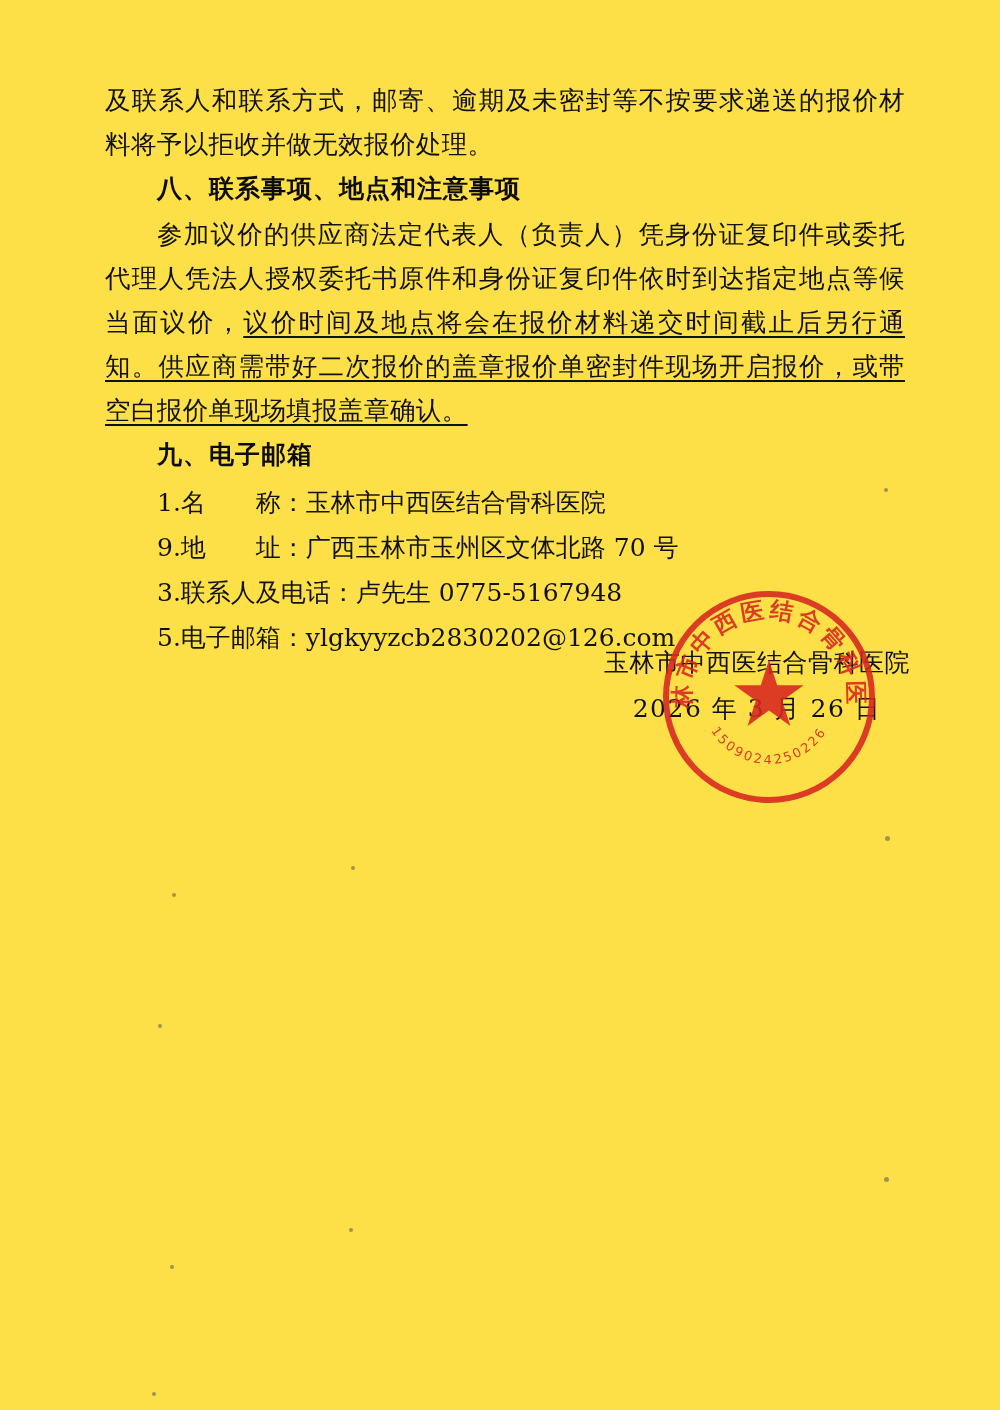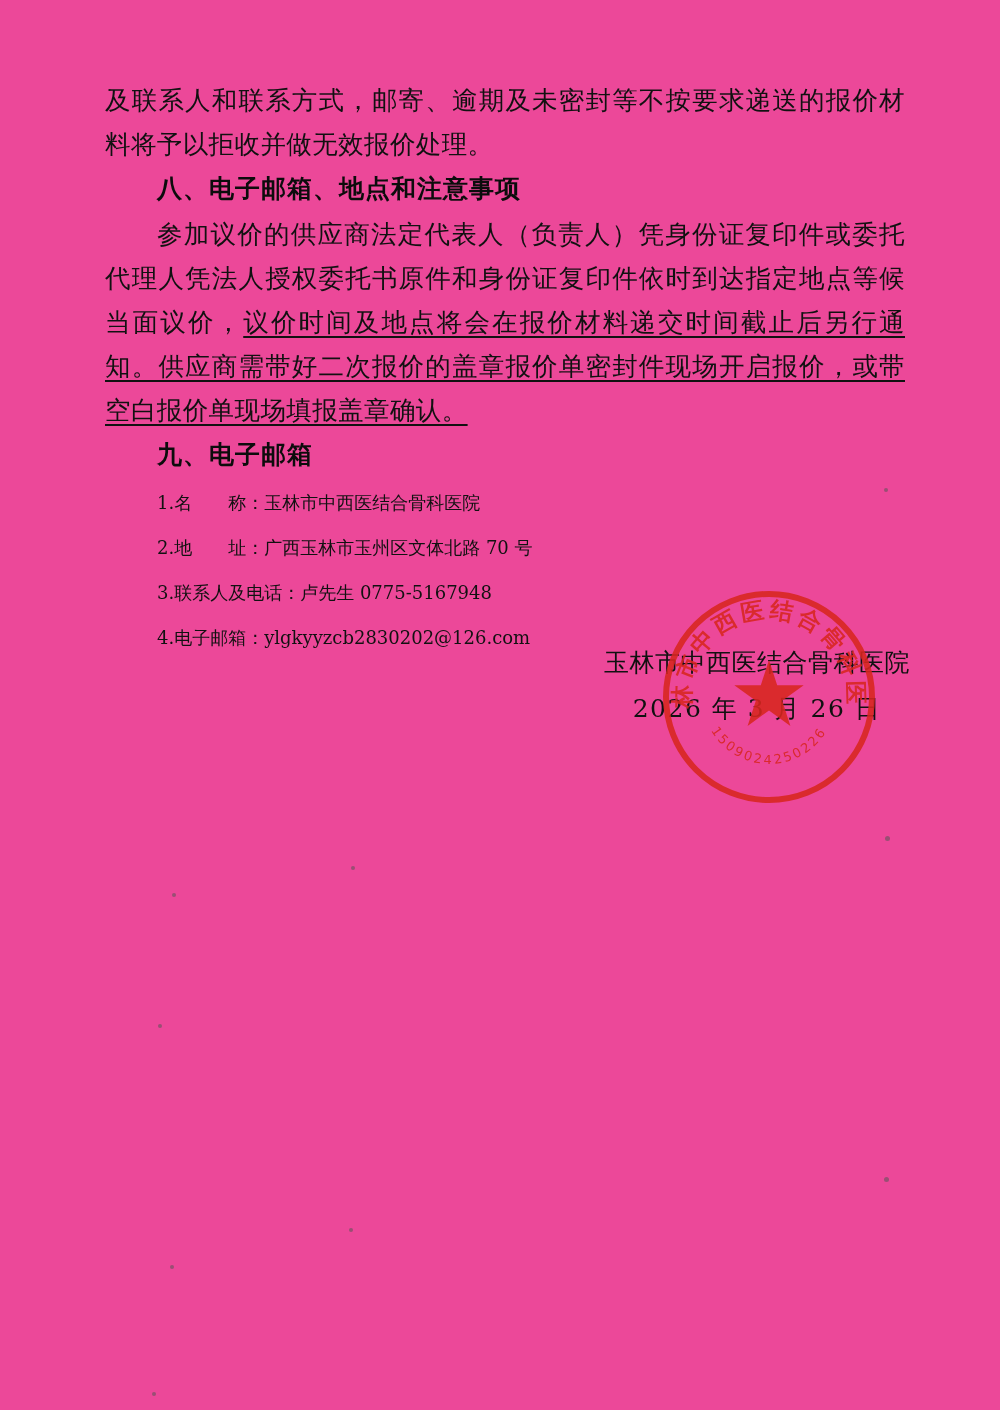--- a/index.html
+++ b/index.html
@@ -7,21 +7,21 @@
     padding: 0;
     background: #ffffff;
   }
   body {
     font-family: "DejaVu Sans", sans-serif;
   }
   .page {
     position: relative;
     width: 1000px;
     height: 1410px;
-    background: #ec4899;
+    background: #fde047;
     overflow: hidden;
   }
   .doc-body {
     position: absolute;
     left: 105px;
     top: 78px;
     width: 800px;
   }
   .para {
     font-family: "DejaVu Serif", serif;
@@ -49,21 +49,21 @@
     text-decoration: underline;
     text-underline-offset: 5px;
   }
   .contact-list {
     margin: 2px 0 0 0;
     padding: 0;
     list-style: none;
   }
   .contact-list li {
     font-family: "DejaVu Serif", serif;
-    font-size: 18px;
+    font-size: 25px;
     line-height: 45px;
     color: #111111;
     padding-left: 52px;
     white-space: pre;
   }
   .sign-block {
     position: absolute;
     right: 90px;
     top: 640px;
     text-align: center;
@@ -98,31 +98,31 @@
 </style>
 </head>
 <body>
 
 <div class="page">
 
   <div class="doc-body">
 
     <p class="para">及联系人和联系方式，邮寄、逾期及未密封等不按要求递送的报价材料将予以拒收并做无效报价处理。</p>
 
-    <p class="heading">八、电子邮箱、地点和注意事项</p>
+    <p class="heading">八、联系事项、地点和注意事项</p>
 
     <p class="para indent"><span>参加议价的供应商法定代表人（负责人）凭身份证复印件或委托代理人凭法人授权委托书原件和身份证复印件依时到达指定地点等候当面议价，</span><span class="underline">议价时间及地点将会在报价材料递交时间截止后另行通知。供应商需带好二次报价的盖章报价单密封件现场开启报价，或带空白报价单现场填报盖章确认。</span></p>
 
     <p class="heading">九、电子邮箱</p>
 
     <ul class="contact-list">
       <li>1.名　　称：玉林市中西医结合骨科医院</li>
-      <li>2.地　　址：广西玉林市玉州区文体北路 70 号</li>
+      <li>9.地　　址：广西玉林市玉州区文体北路 70 号</li>
       <li>3.联系人及电话：卢先生 0775-5167948</li>
-      <li>4.电子邮箱：ylgkyyzcb2830202@126.com</li>
+      <li>5.电子邮箱：ylgkyyzcb2830202@126.com</li>
     </ul>
 
   </div>
 
   <div class="sign-block">
     <div>玉林市中西医结合骨科医院</div>
     <div class="sign-date">2026 年 3 月 26 日</div>
   </div>
 
   <div class="seal">

